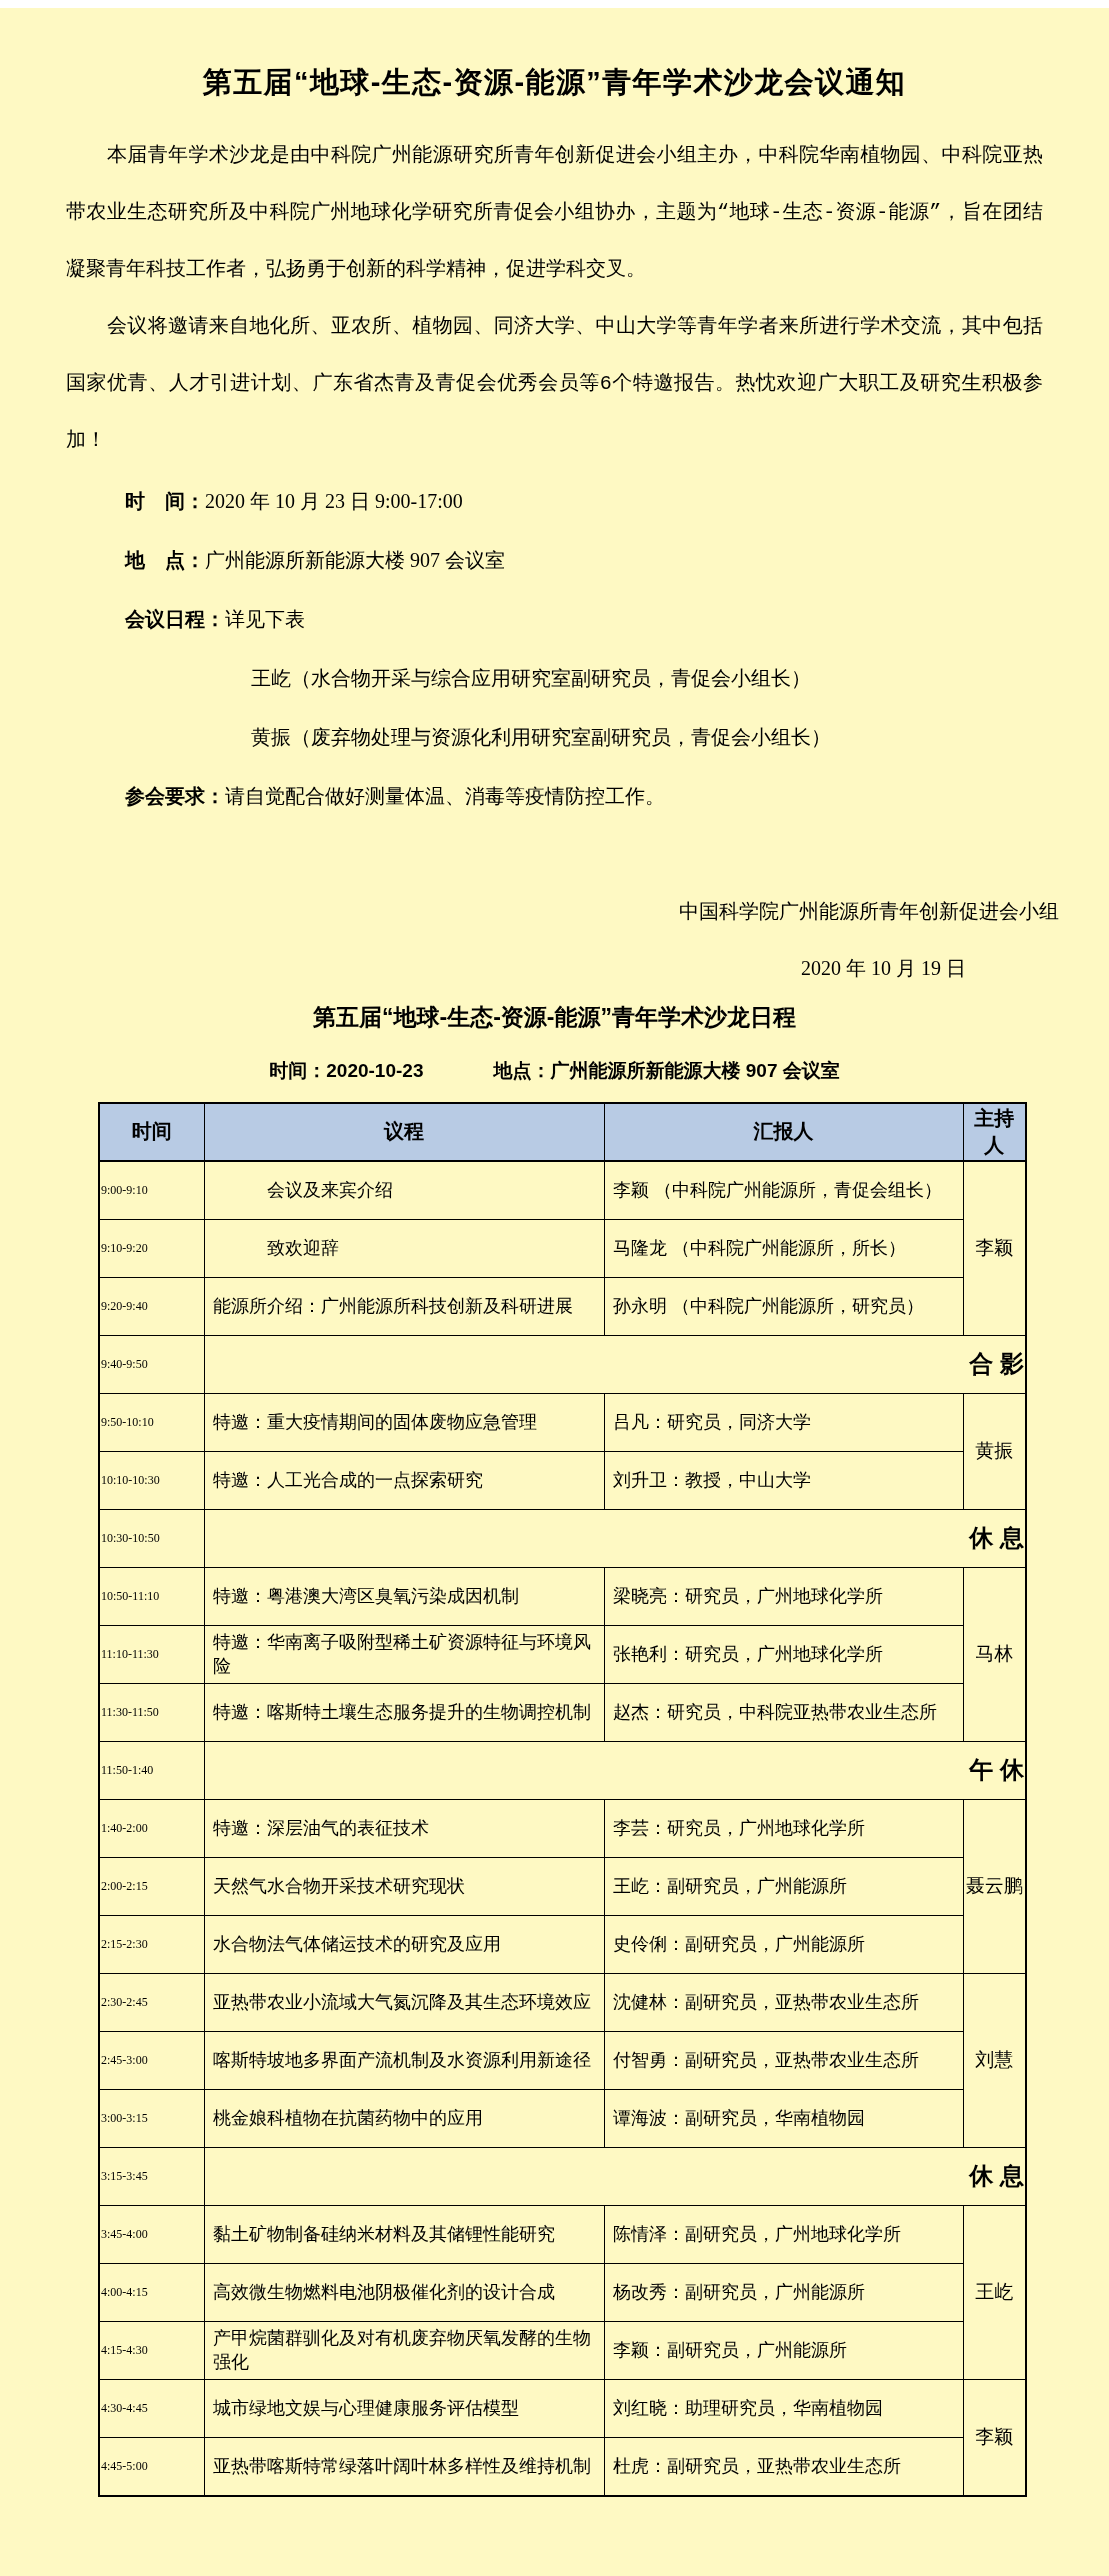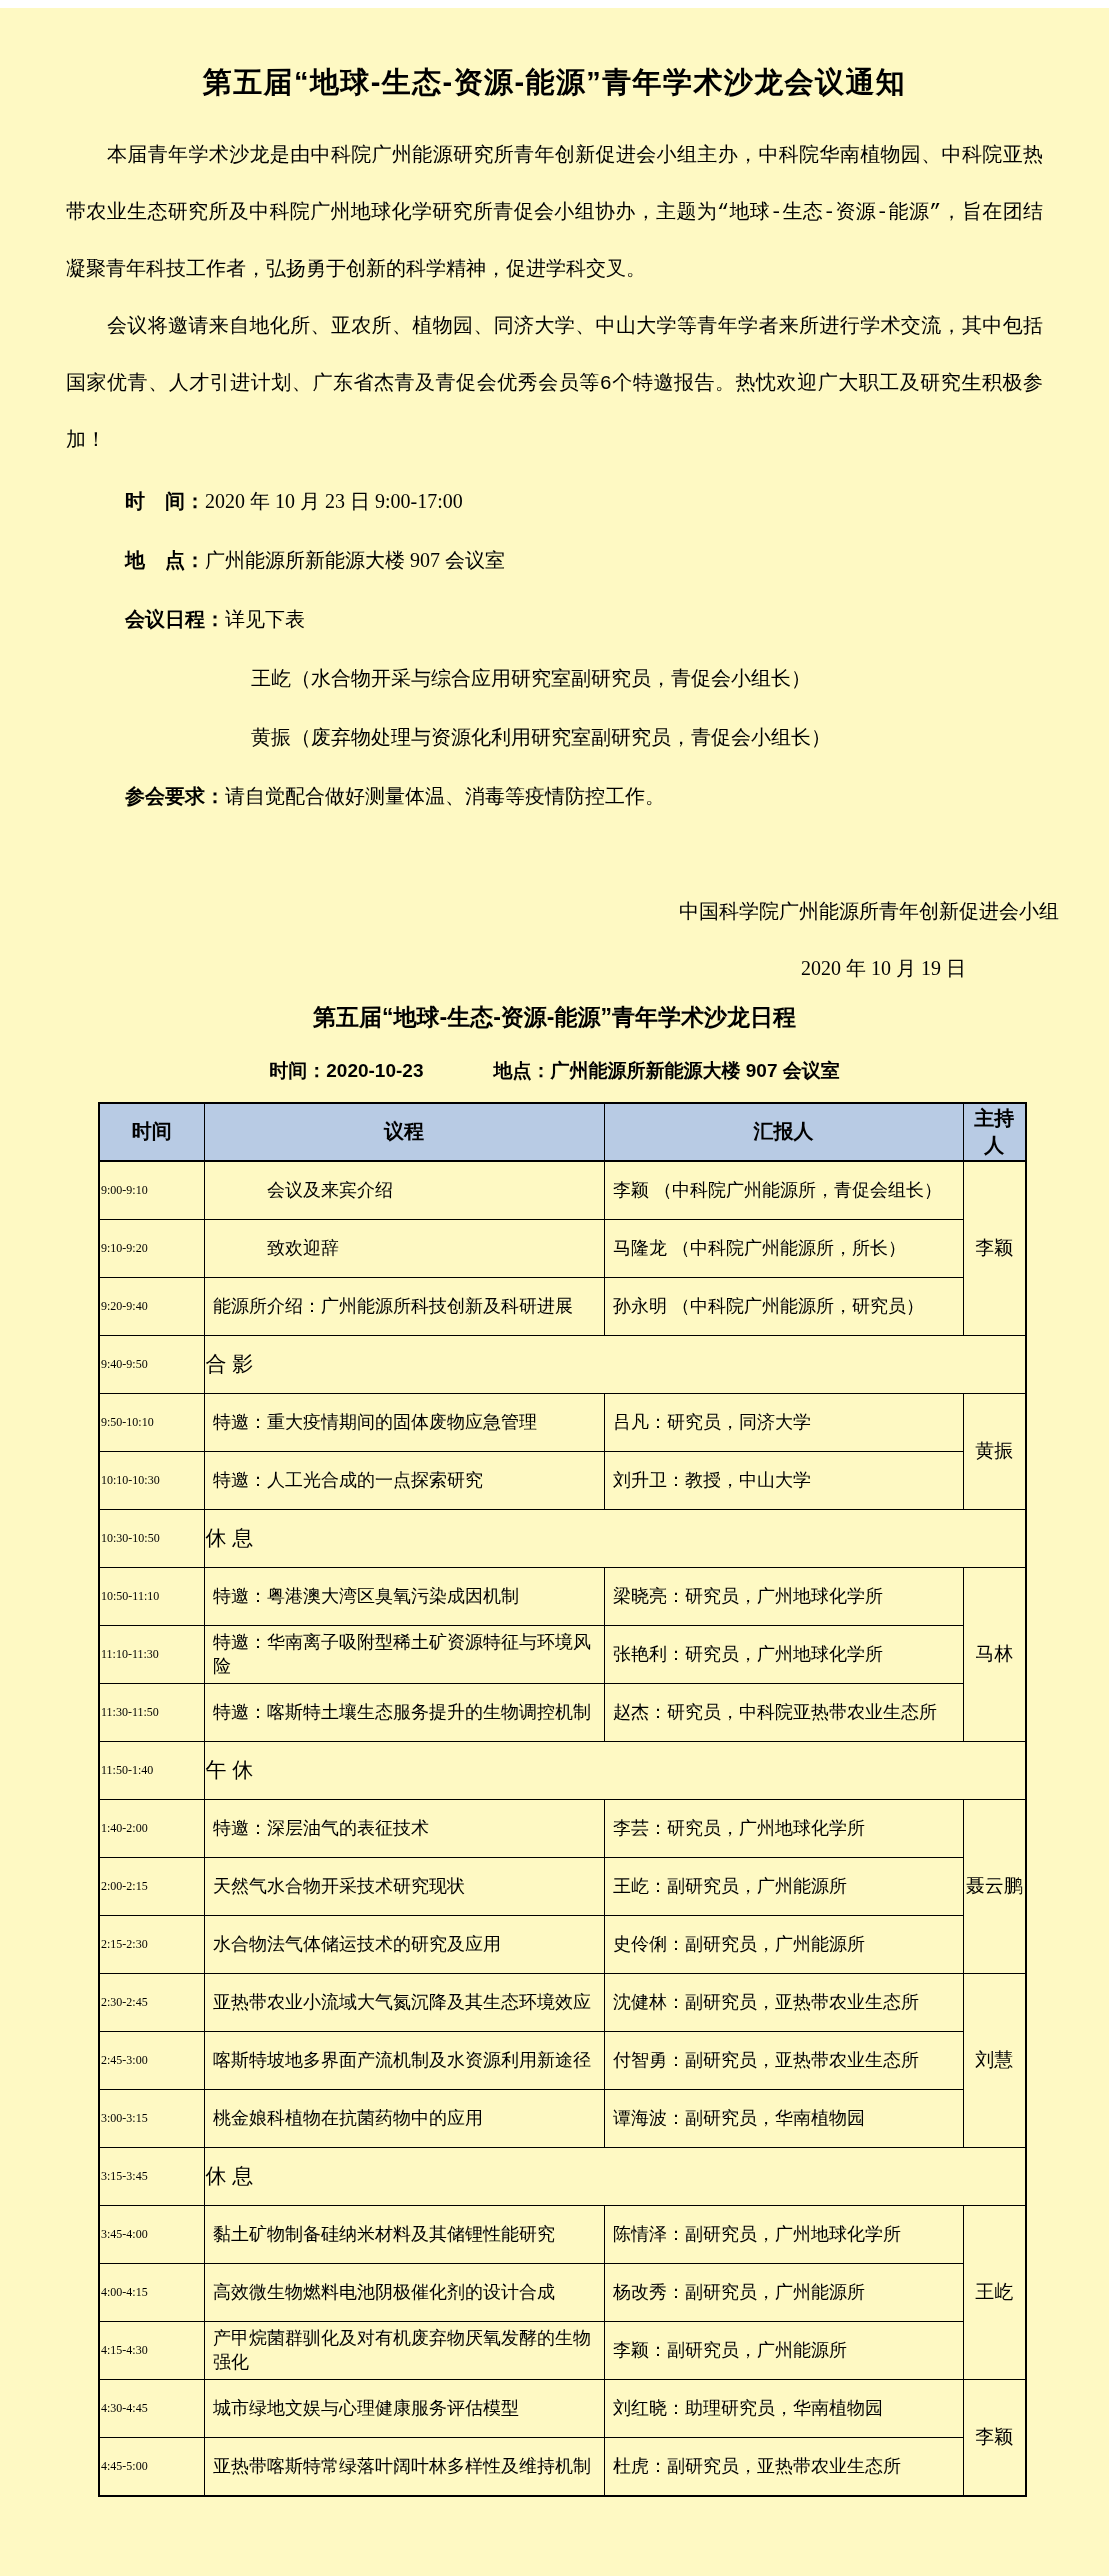--- a/index.html
+++ b/index.html
@@ -94,23 +94,23 @@
     overflow:hidden;
   }
   td.c-time{
     font-family:"Liberation Serif","DejaVu Serif",serif;
     font-size:12px;
   }
   td.c-agenda{font-size:18px;text-align:left;padding:0 4.2px 0 8.4px;}
   td.c-presenter{font-size:18px;text-align:left;padding:0 2.8px 0 8.4px;}
   td.c-host{font-size:19px;text-align:center;}
   td.c-break{
-    font-size:21px;
-    font-weight:normal;
-    text-align:left;
+    font-size:24px;
+    font-weight:bold;
+    text-align:right;
     border-top:2.1px solid #000;
     border-bottom:2.1px solid #000;
   }
 </style>
 </head>
 <body>
 
 <div class="page">
 
   <div class="doc-title">第五届“地球-生态-资源-能源”青年学术沙龙会议通知</div>

